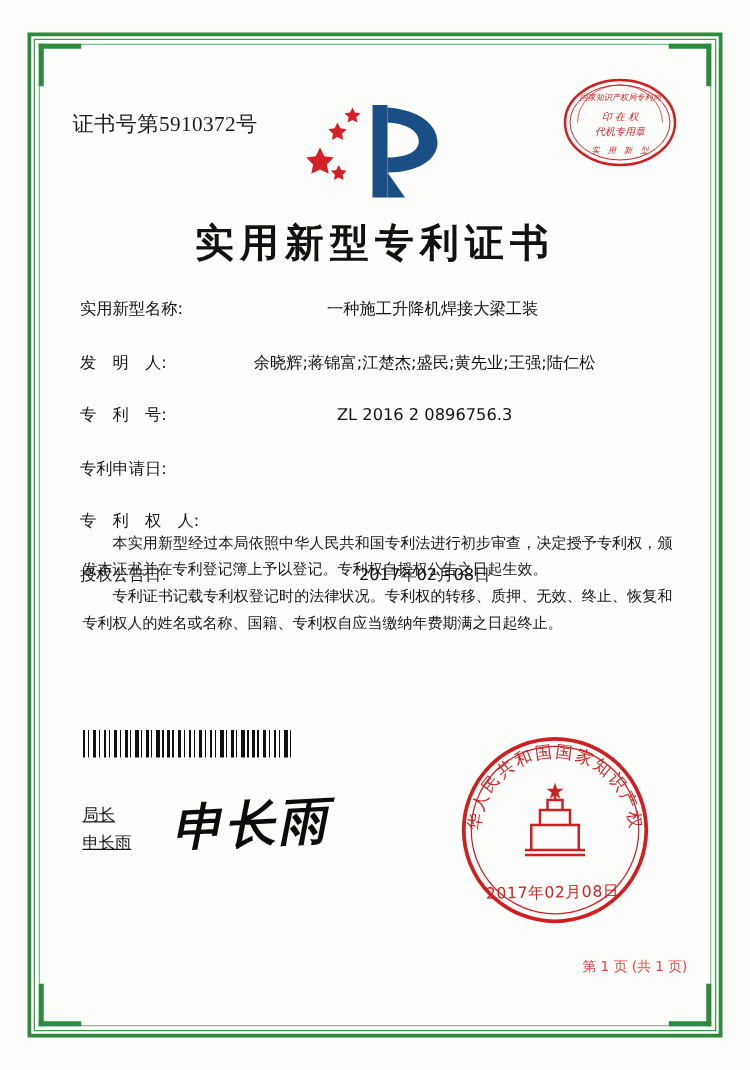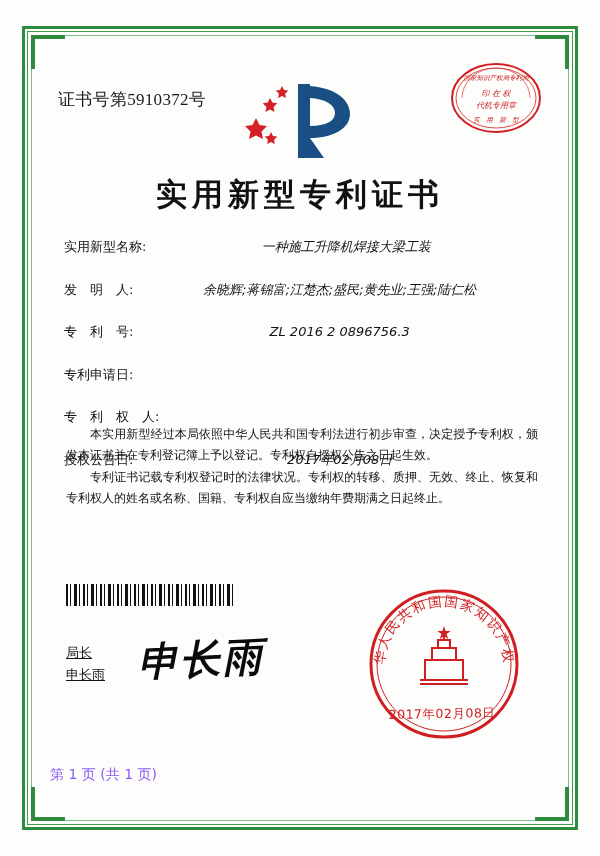--- a/index.html
+++ b/index.html
@@ -131,21 +131,20 @@
     text-align: center;
   }
   .field-label {
     flex: 0 0 auto;
     white-space: pre;
   }
   .field-value {
     flex: 1 1 auto;
     margin-left: 6px;
     white-space: pre;
-    font-style: italic;
   }
 
   .paragraphs {
     position: absolute;
     left: 16px;
     right: 12px;
     top: 368px;
     font-size: 12px;
     line-height: 20.5px;
     color: #141414;
@@ -215,23 +214,23 @@
     letter-spacing: 0.5px;
     transform: rotate(-1deg);
     white-space: nowrap;
   }
 
   .page-footer {
     position: absolute;
     left: 0;
     right: 0;
     top: 710px;
-    text-align: left;
-    font-size: 14px;
-    color: #8b5cf6;
+    text-align: right;
+    font-size: 11px;
+    color: #ef4444;
   }
 </style>
 </head>
 <body>
 
 <div class="page">
 
   <div class="frame-outer"></div>
   <div class="frame-mid"></div>
   <div class="frame-inner"></div>

